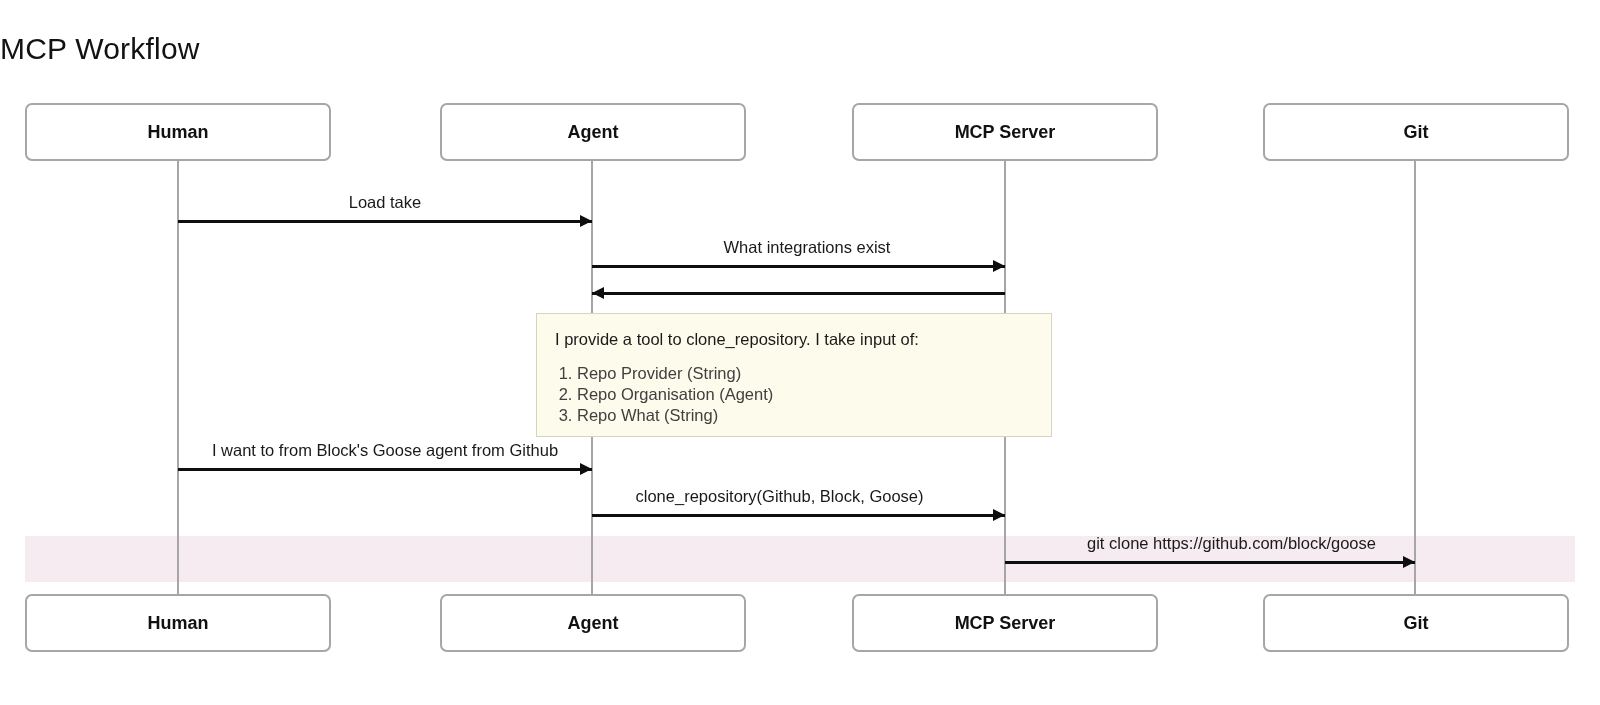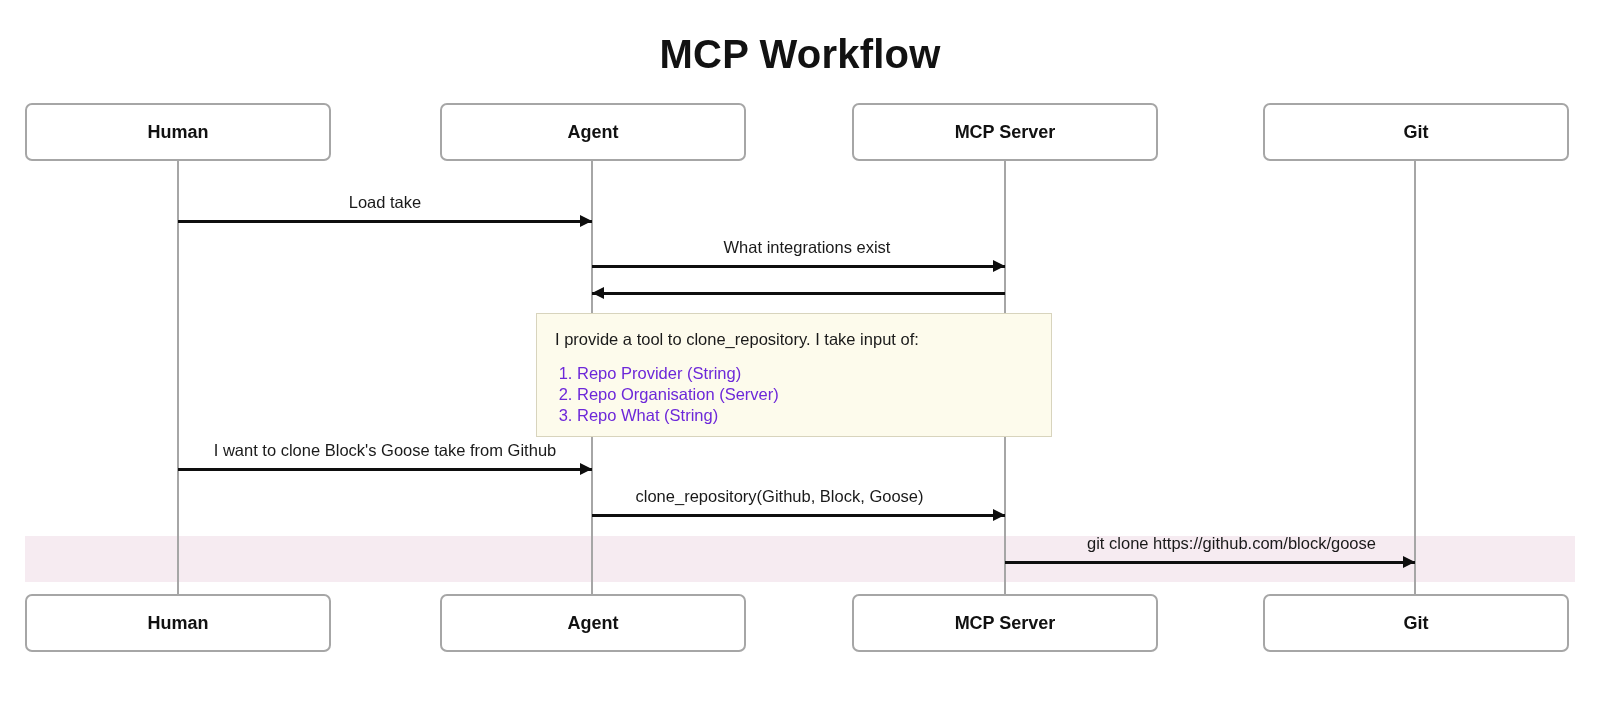--- a/index.html
+++ b/index.html
@@ -18,23 +18,22 @@
     height: 705px;
     overflow: hidden;
     background: #ffffff;
   }
   
   .diagram-title {
     position: absolute;
     left: 0;
     top: 32px;
     width: 1600px;
-    text-align: center;
-    font-size: 40px;
-    font-weight: bold;
+    font-size: 30px;
+    font-weight: normal;
     color: #121212;
     letter-spacing: 0.2px;
   }
   
   .highlight-band {
     position: absolute;
     background: #f6ebf1;
   }
   
   .lifeline {
@@ -99,21 +98,21 @@
     margin: 0 0 14px 0;
     white-space: nowrap;
   }
   .note-list {
     margin: 0;
     padding: 0 0 0 22px;
     list-style: decimal;
   }
   .note-list li {
     font-size: 16.5px;
-    color: #6d28d9;
+    color: #404040;
     line-height: 1.28;
     white-space: nowrap;
   }
 </style>
 </head>
 <body>
 
 <div id="diagram">
 
   <div class="diagram-title">MCP Workflow</div>
@@ -143,39 +142,39 @@
         <div class="msg-head right" style="top: 259.8px; left: 993px;"></div>
         <div class="msg-label" style="left: 592px; width: 430px; top: 238px;">What integrations exist</div>
       </div>
       <div class="msg">
         <div class="msg-line" style="left: 592px; top: 292px; width: 413px; background: rgb(14, 14, 14);"></div>
         <div class="msg-head left" style="top: 286.8px; left: 592px;"></div>
       </div>
       <div class="msg">
         <div class="msg-line" style="left: 178px; top: 468px; width: 414px; background: rgb(14, 14, 14);"></div>
         <div class="msg-head right" style="top: 462.8px; left: 580px;"></div>
-        <div class="msg-label" style="left: 178px; width: 414px; top: 441px;">I want to clone Block's Goose take from Github</div>
+        <div class="msg-label" style="left: 178px; width: 414px; top: 441px;">I want to from Block's Goose agent from Github</div>
       </div>
       <div class="msg">
         <div class="msg-line" style="left: 592px; top: 514px; width: 413px; background: rgb(14, 14, 14);"></div>
         <div class="msg-head right" style="top: 508.8px; left: 993px;"></div>
         <div class="msg-label" style="left: 592px; width: 375px; top: 487px;">clone_repository(Github, Block, Goose)</div>
       </div>
       <div class="msg">
         <div class="msg-line" style="left: 1005px; top: 561px; width: 410px; background: rgb(14, 14, 14);"></div>
         <div class="msg-head right" style="top: 555.8px; left: 1403px;"></div>
         <div class="msg-label" style="left: 1005px; width: 453px; top: 534px;">git clone https://github.com/block/goose</div>
       </div>
     </div>
 
   <div class="note" style="left: 536px; top: 313px; width: 516px; height: 124px;">
     <p class="note-head">I provide a tool to clone_repository. I take input of:</p>
     <ol class="note-list" id="note-list">
         <li>Repo Provider (String)</li>
-        <li>Repo Organisation (Server)</li>
+        <li>Repo Organisation (Agent)</li>
         <li>Repo What (String)</li>
       </ol>
   </div>
 
   <div id="bottom-participants">
       <div class="participant" style="left: 25px; top: 594px; width: 306px; height: 58px;">Human</div>
       <div class="participant" style="left: 440px; top: 594px; width: 306px; height: 58px;">Agent</div>
       <div class="participant" style="left: 852px; top: 594px; width: 306px; height: 58px;">MCP Server</div>
       <div class="participant" style="left: 1263px; top: 594px; width: 306px; height: 58px;">Git</div>
     </div>

